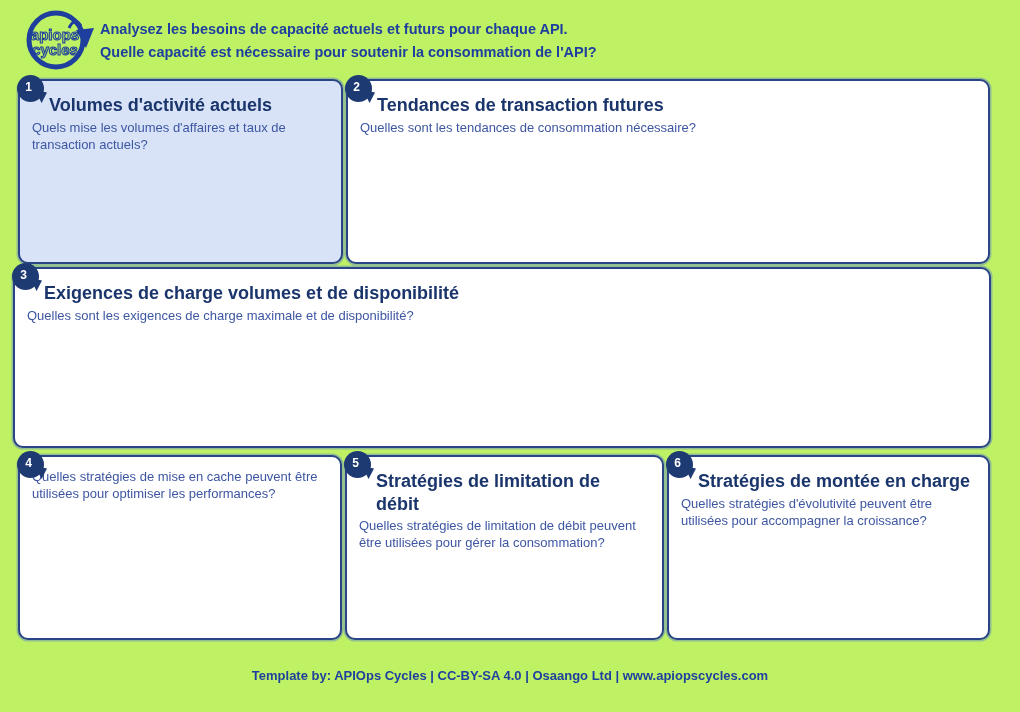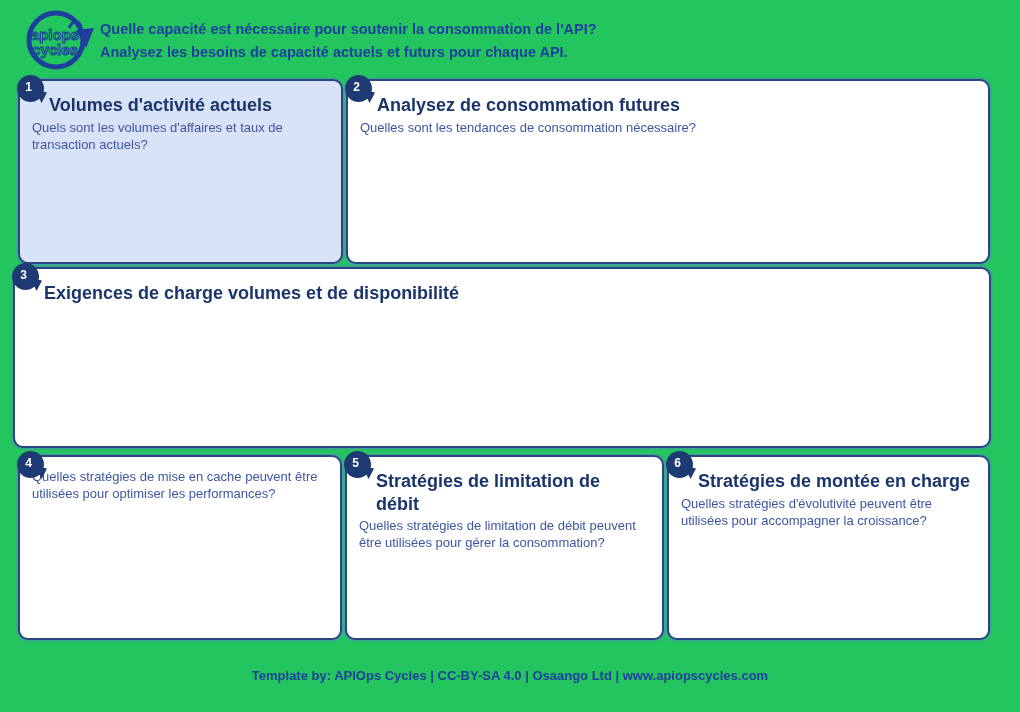--- a/index.html
+++ b/index.html
@@ -1,17 +1,17 @@
 <!DOCTYPE html>
 <html><head>
 <meta charset="utf-8">
 <style>
   html,body{margin:0;padding:0;background:#000;}
   .page{
-    position:relative;width:1020px;height:712px;background:#22c55e;
+    position:relative;width:1020px;height:712px;background:#bef264;
     font-family:"Liberation Sans",sans-serif;overflow:hidden;
   }
   
   .header{position:absolute;left:0;top:0;width:1020px;height:76px;}
   .logo{position:absolute;left:12px;top:4px;}
   .header-text{position:absolute;left:100px;top:16px;color:#1f3f9e;}
   .h-title{font-size:12px;font-weight:bold;margin-bottom:5px;}
   .h-sub{font-size:14.5px;font-weight:bold;margin-top:3px;line-height:1.4;}
   
   .box{
@@ -56,46 +56,47 @@
 
   <div class="header">
     <svg class="logo" width="90" height="68" viewBox="0 0 90 68" aria-hidden="true">
       <circle cx="44" cy="36" r="27" fill="none" stroke="#1f3f9e" stroke-width="5"></circle>
       <path d="M57,24 q6,-12 12,-2" fill="none" stroke="#1f3f9e" stroke-width="3"></path>
       <polygon points="64,26 82,24 74,44" fill="#1f3f9e"></polygon>
       <text x="43" y="36" text-anchor="middle" font-size="15" font-weight="bold" fill="none" stroke="#1f3f9e" stroke-width="1.1" font-family="Liberation Sans, sans-serif">apiops</text>
       <text x="43" y="51" text-anchor="middle" font-size="15" font-weight="bold" fill="none" stroke="#1f3f9e" stroke-width="1.1" font-family="Liberation Sans, sans-serif">cycles</text>
     </svg>
     <div class="header-text">
+      <div class="h-sub">Analysez les besoins de capacité actuels et futurs pour chaque API.</div>
       <div class="h-sub">Quelle capacité est nécessaire pour soutenir la consommation de l'API?</div>
-      <div class="h-sub">Analysez les besoins de capacité actuels et futurs pour chaque API.</div>
     </div>
   </div>
 
   <section class="box box1 highlight">
     <div class="badge">
         <span>1</span>
       </div>
     <h2>Volumes d'activité actuels</h2>
-    <p>Quels sont les volumes d'affaires et taux de transaction actuels?</p>
+    <p>Quels mise les volumes d'affaires et taux de transaction actuels?</p>
   </section>
 
   <section class="box box2">
     <div class="badge">
         <span>2</span>
       </div>
-    <h2>Analysez de consommation futures</h2>
+    <h2>Tendances de transaction futures</h2>
     <p>Quelles sont les tendances de consommation nécessaire?</p>
   </section>
 
   <section class="box box3">
     <div class="badge">
         <span>3</span>
       </div>
     <h2>Exigences de charge volumes et de disponibilité</h2>
+    <p>Quelles sont les exigences de charge maximale et de disponibilité?</p>
   </section>
 
   <section class="box box4">
     <div class="badge">
         <span>4</span>
       </div>
     <p>Quelles stratégies de mise en cache peuvent être utilisées pour optimiser les performances?</p>
   </section>
 
   <section class="box box5">

